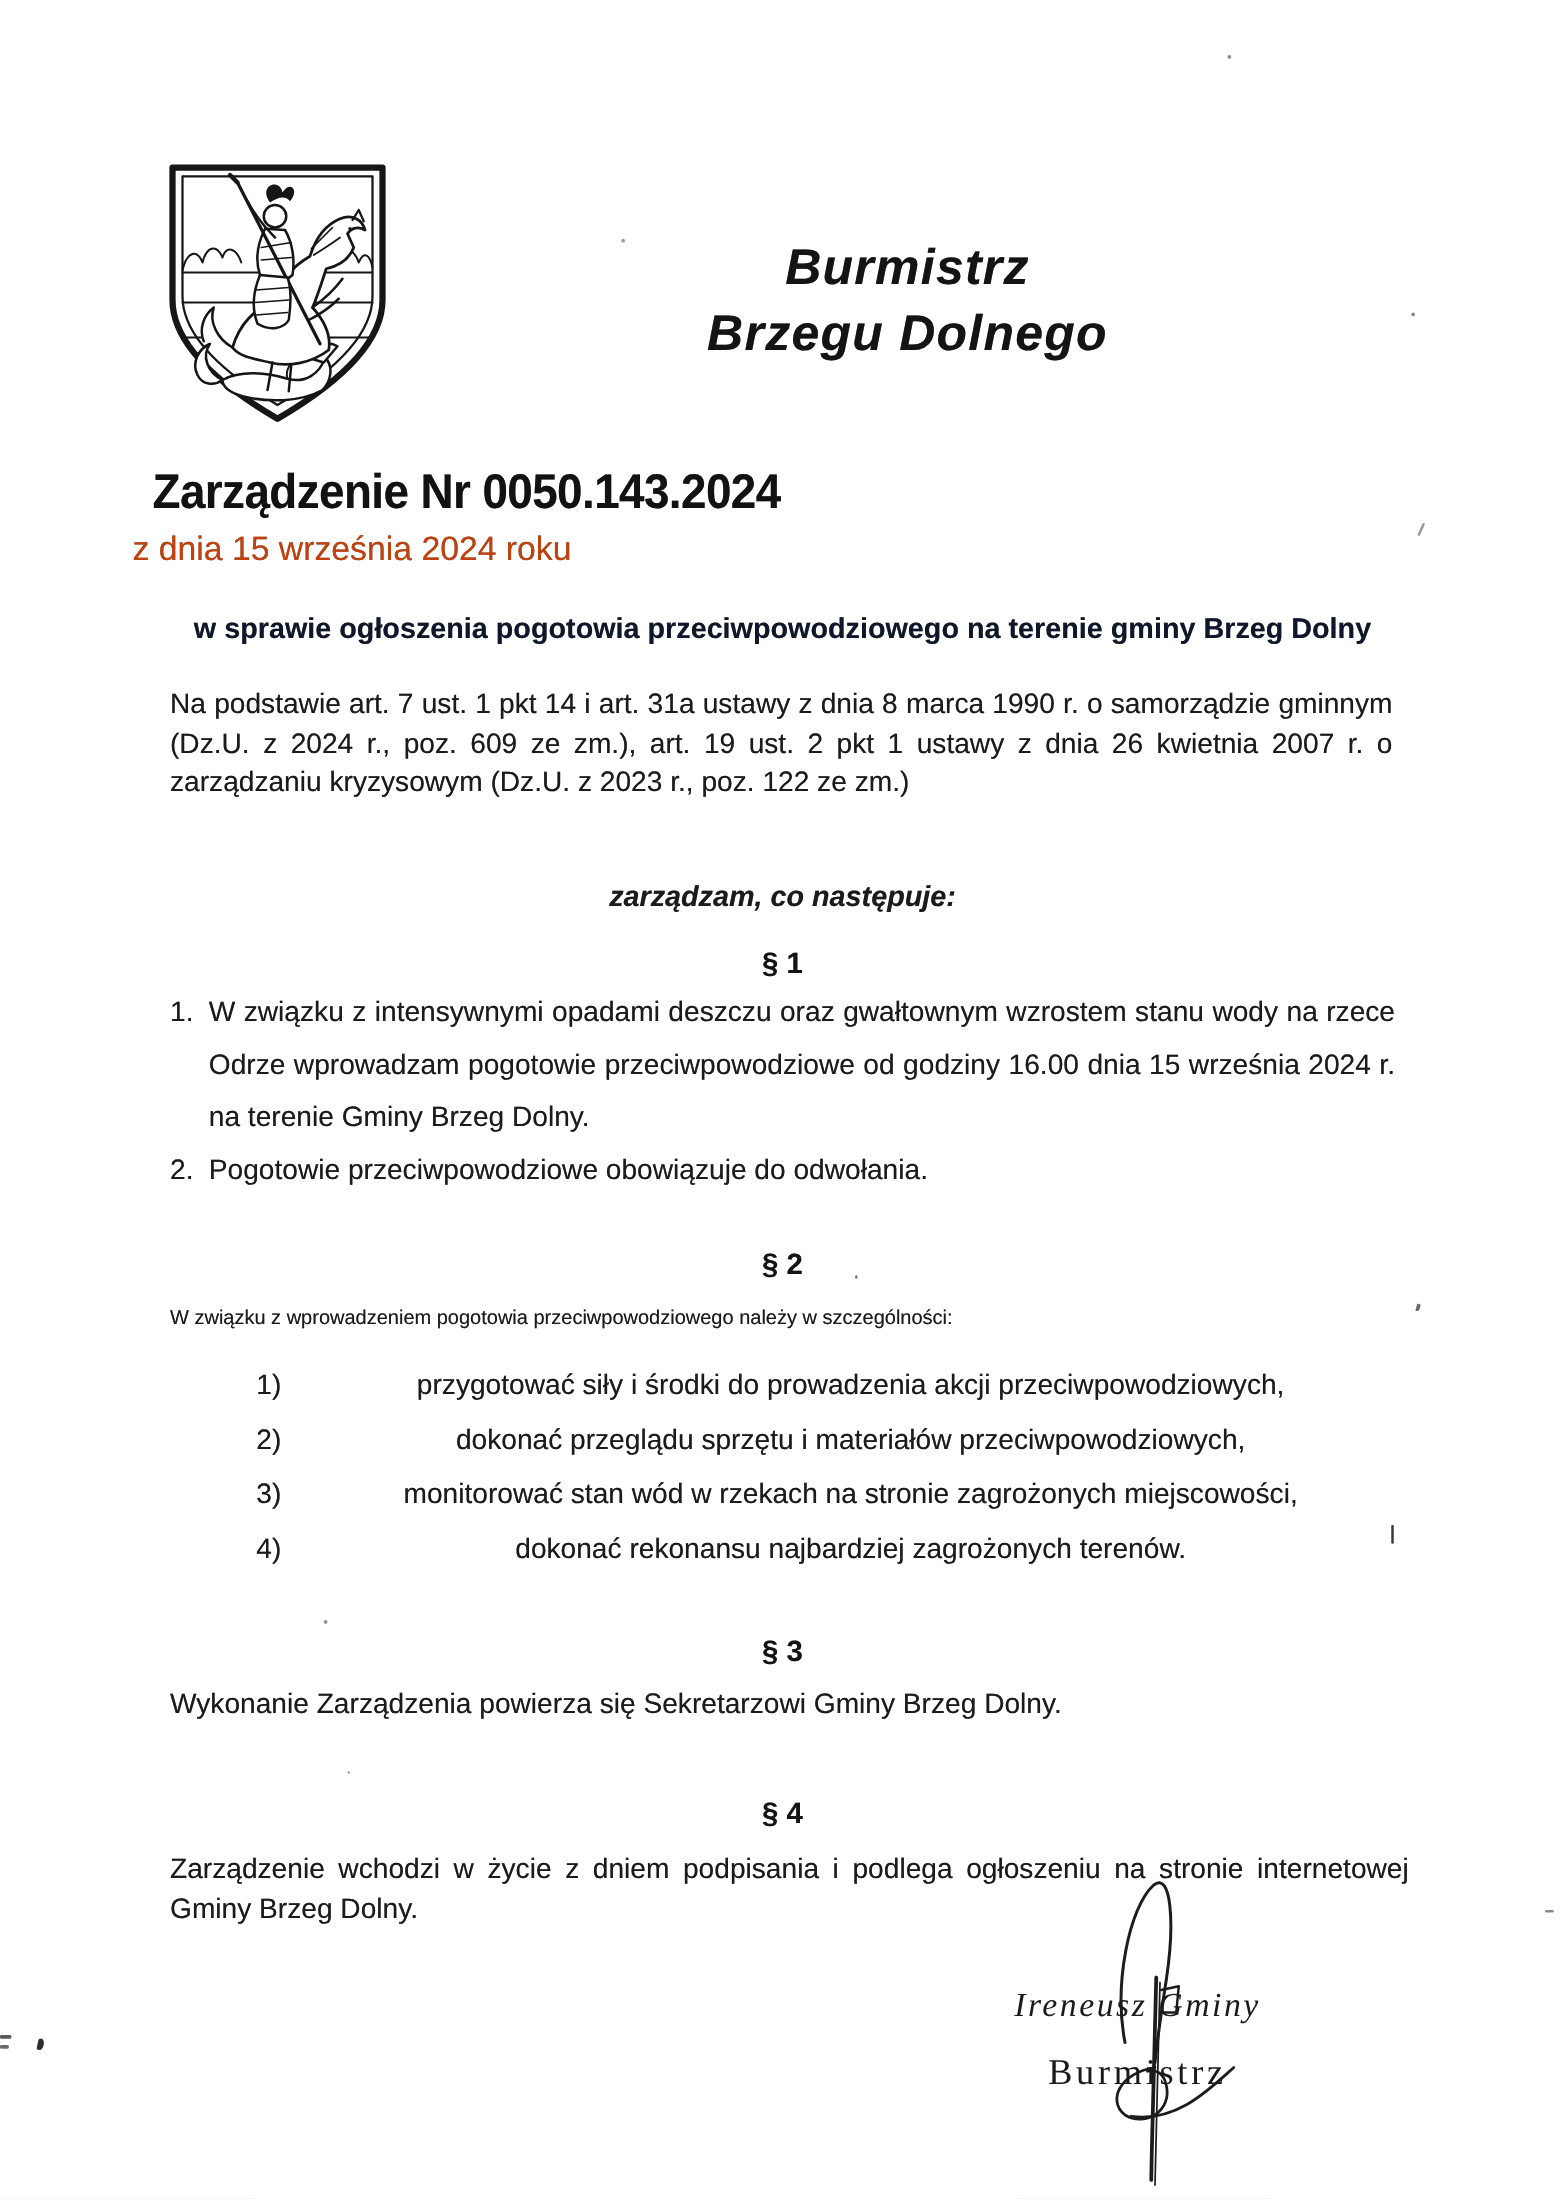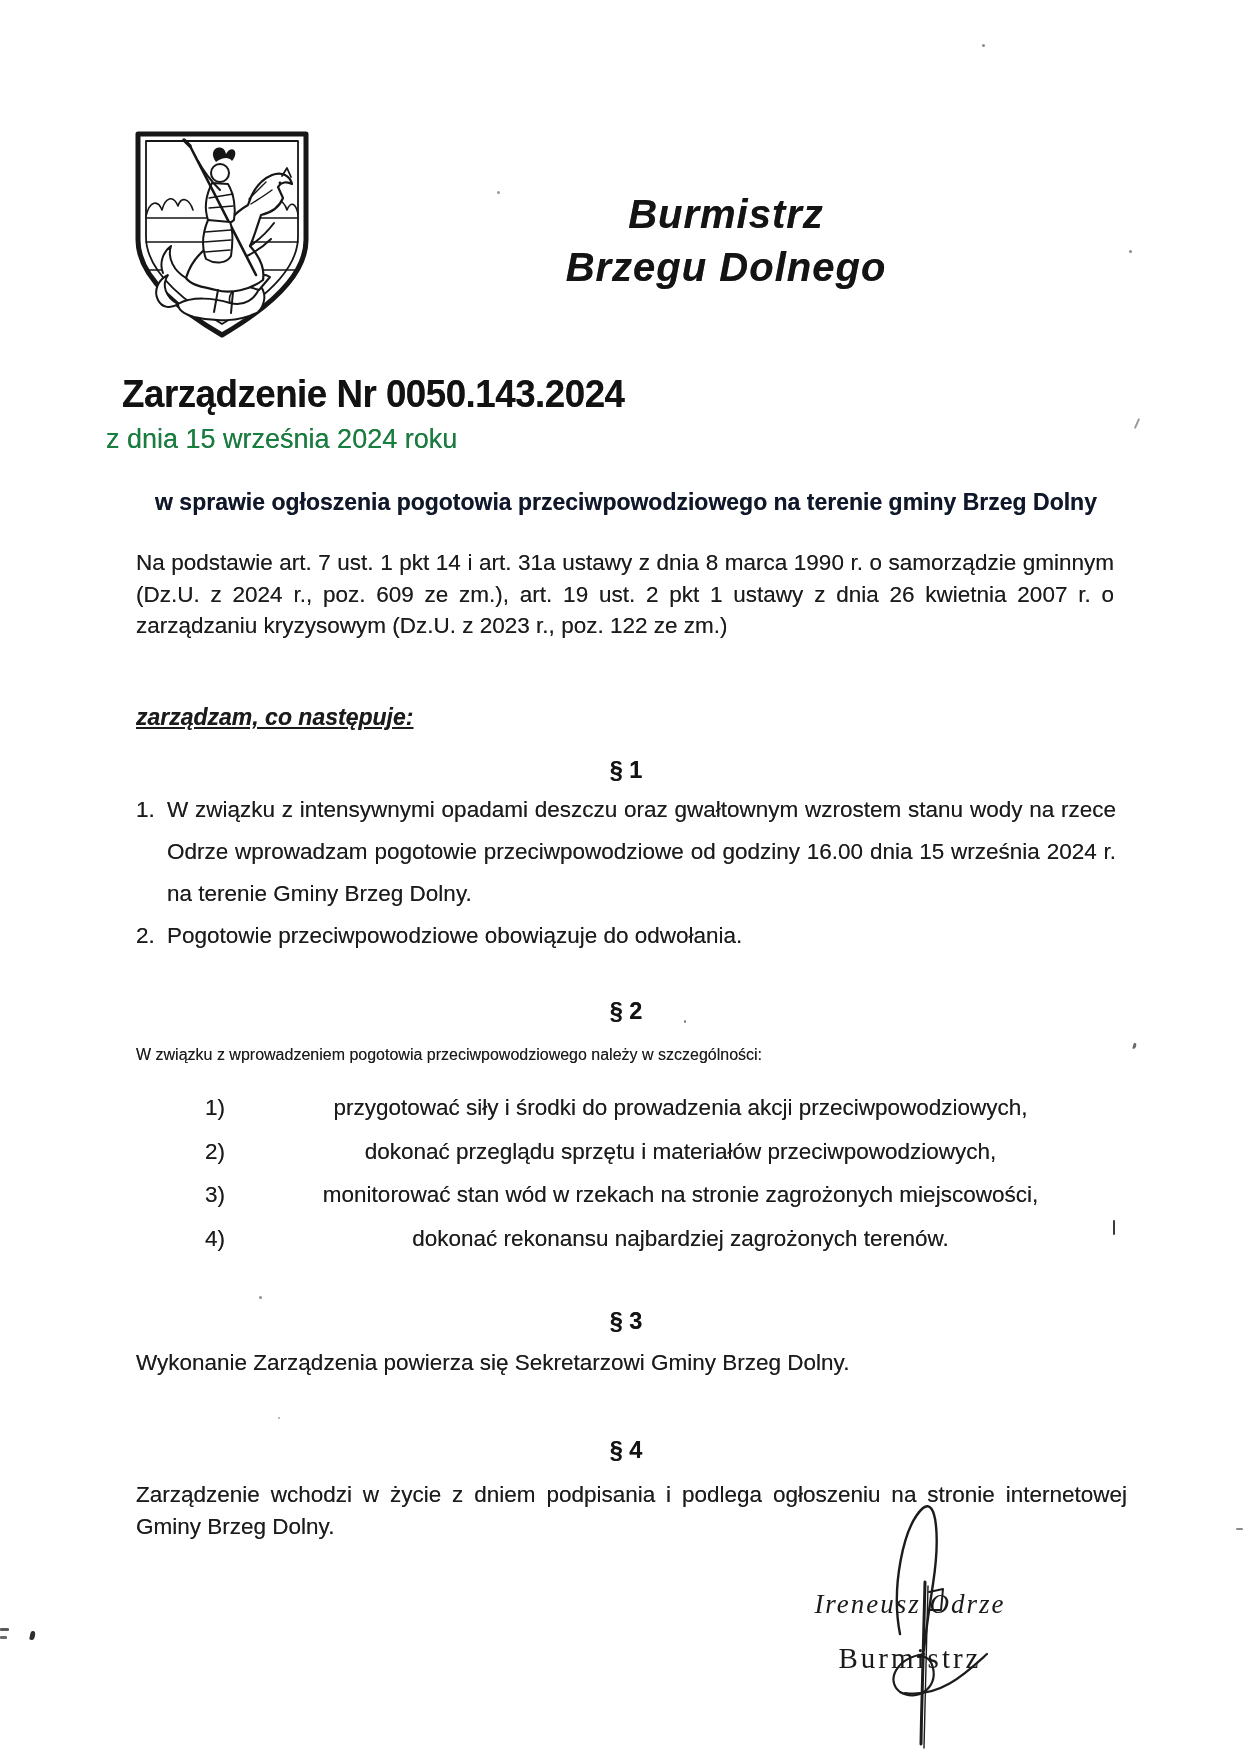--- a/index.html
+++ b/index.html
@@ -22,33 +22,33 @@
     text-align:center;font-weight:bold;font-style:italic;
     font-size:40px;line-height:53px;letter-spacing:1px;color:#141414;
   }
   
   .title-wrap{position:absolute;left:106px;top:372px;width:1000px;text-align:left;}
   .title-main{
     font-size:39px;font-weight:bold;color:#121212;line-height:44px;
     display:inline-block;transform:scaleX(.94);transform-origin:center;
     letter-spacing:-0.5px;
   }
-  .title-date{font-size:27px;line-height:32px;margin-top:7px;color:#15803d;}
+  .title-date{font-size:27px;line-height:32px;margin-top:7px;color:#c2410c;}
   .subject{
     position:absolute;left:136px;top:489px;width:980px;text-align:center;
     font-weight:bold;font-size:23px;line-height:27px;color:#0f172a;
   }
   
   .legal{
     position:absolute;left:136px;top:547px;width:978px;
     font-size:22.5px;line-height:31.5px;text-align:justify;
   }
   .enacting{
-    position:absolute;left:136px;top:704px;width:980px;
-    font-weight:bold;font-style:italic;font-size:23px;text-decoration:underline;
+    position:absolute;left:136px;top:704px;width:980px;text-align:center;
+    font-weight:bold;font-style:italic;font-size:23px;
   }
   .sec-head{
     position:absolute;left:136px;width:980px;text-align:center;
     font-weight:bold;font-size:23.5px;color:#141414;
   }
   .s1-list{position:absolute;left:136px;top:789px;width:980px;font-size:22.5px;line-height:42px;}
   .s1-item{display:flex;align-items:flex-start;}
   .s1-marker{flex:0 0 31px;}
   .s1-text{flex:1;text-align:justify;}
   .s2-intro{position:absolute;left:136px;top:1046px;width:980px;font-size:16px;}
@@ -173,21 +173,21 @@
 
   <svg class="sig-flourish" viewBox="0 0 180 262" fill="none" stroke="#1c1c1c" stroke-linecap="round" stroke-linejoin="round">
     <path d="M55,138 C46,92 58,30 78,12 C92,1 95,42 88,88 C84,114 81,134 79,154" stroke-width="2.4"></path>
     <path d="M80,86 C79,130 77,190 76,248" stroke-width="3"></path>
     <path d="M83,90 C82,140 80,200 79,252" stroke-width="1.4"></path>
     <path d="M84,96 L98,93 L96,114 L83,114" stroke-width="2"></path>
     <path d="M79,158 C52,162 40,184 55,196 C72,206 93,192 88,172 C86,163 80,159 73,161" stroke-width="2.2"></path>
     <path d="M60,197 C96,202 122,176 142,158" stroke-width="2.2"></path>
   </svg>
   <div class="signature">
-    <div class="sig-name">Ireneusz Odrze</div>
+    <div class="sig-name">Ireneusz Gminy</div>
     <div class="sig-title">Burmistrz</div>
   </div>
 
   <div class="artifact" style="left:982px;top:44px;width:3px;height:3px;background:#8a8a8a;"></div>
   <div class="artifact" style="left:497px;top:191px;width:3px;height:3px;background:#9a9a9a;"></div>
   <div class="artifact" style="left:1129px;top:250px;width:3px;height:3px;background:#8a8a8a;"></div>
   <div class="artifact" style="left:1136px;top:418px;width:2px;height:11px;background:#9a9a9a;transform:rotate(24deg);border-radius:2px;"></div>
   <div class="artifact" style="left:684px;top:1020px;width:2px;height:3px;background:#777;"></div>
   <div class="artifact" style="left:1133px;top:1043px;width:3px;height:6px;background:#6a6a6a;border-radius:2px 2px 3px 0;transform:rotate(14deg);"></div>
   <div class="artifact" style="left:1113px;top:1220px;width:2px;height:15px;background:#3a3a3a;border-radius:1px;"></div>

